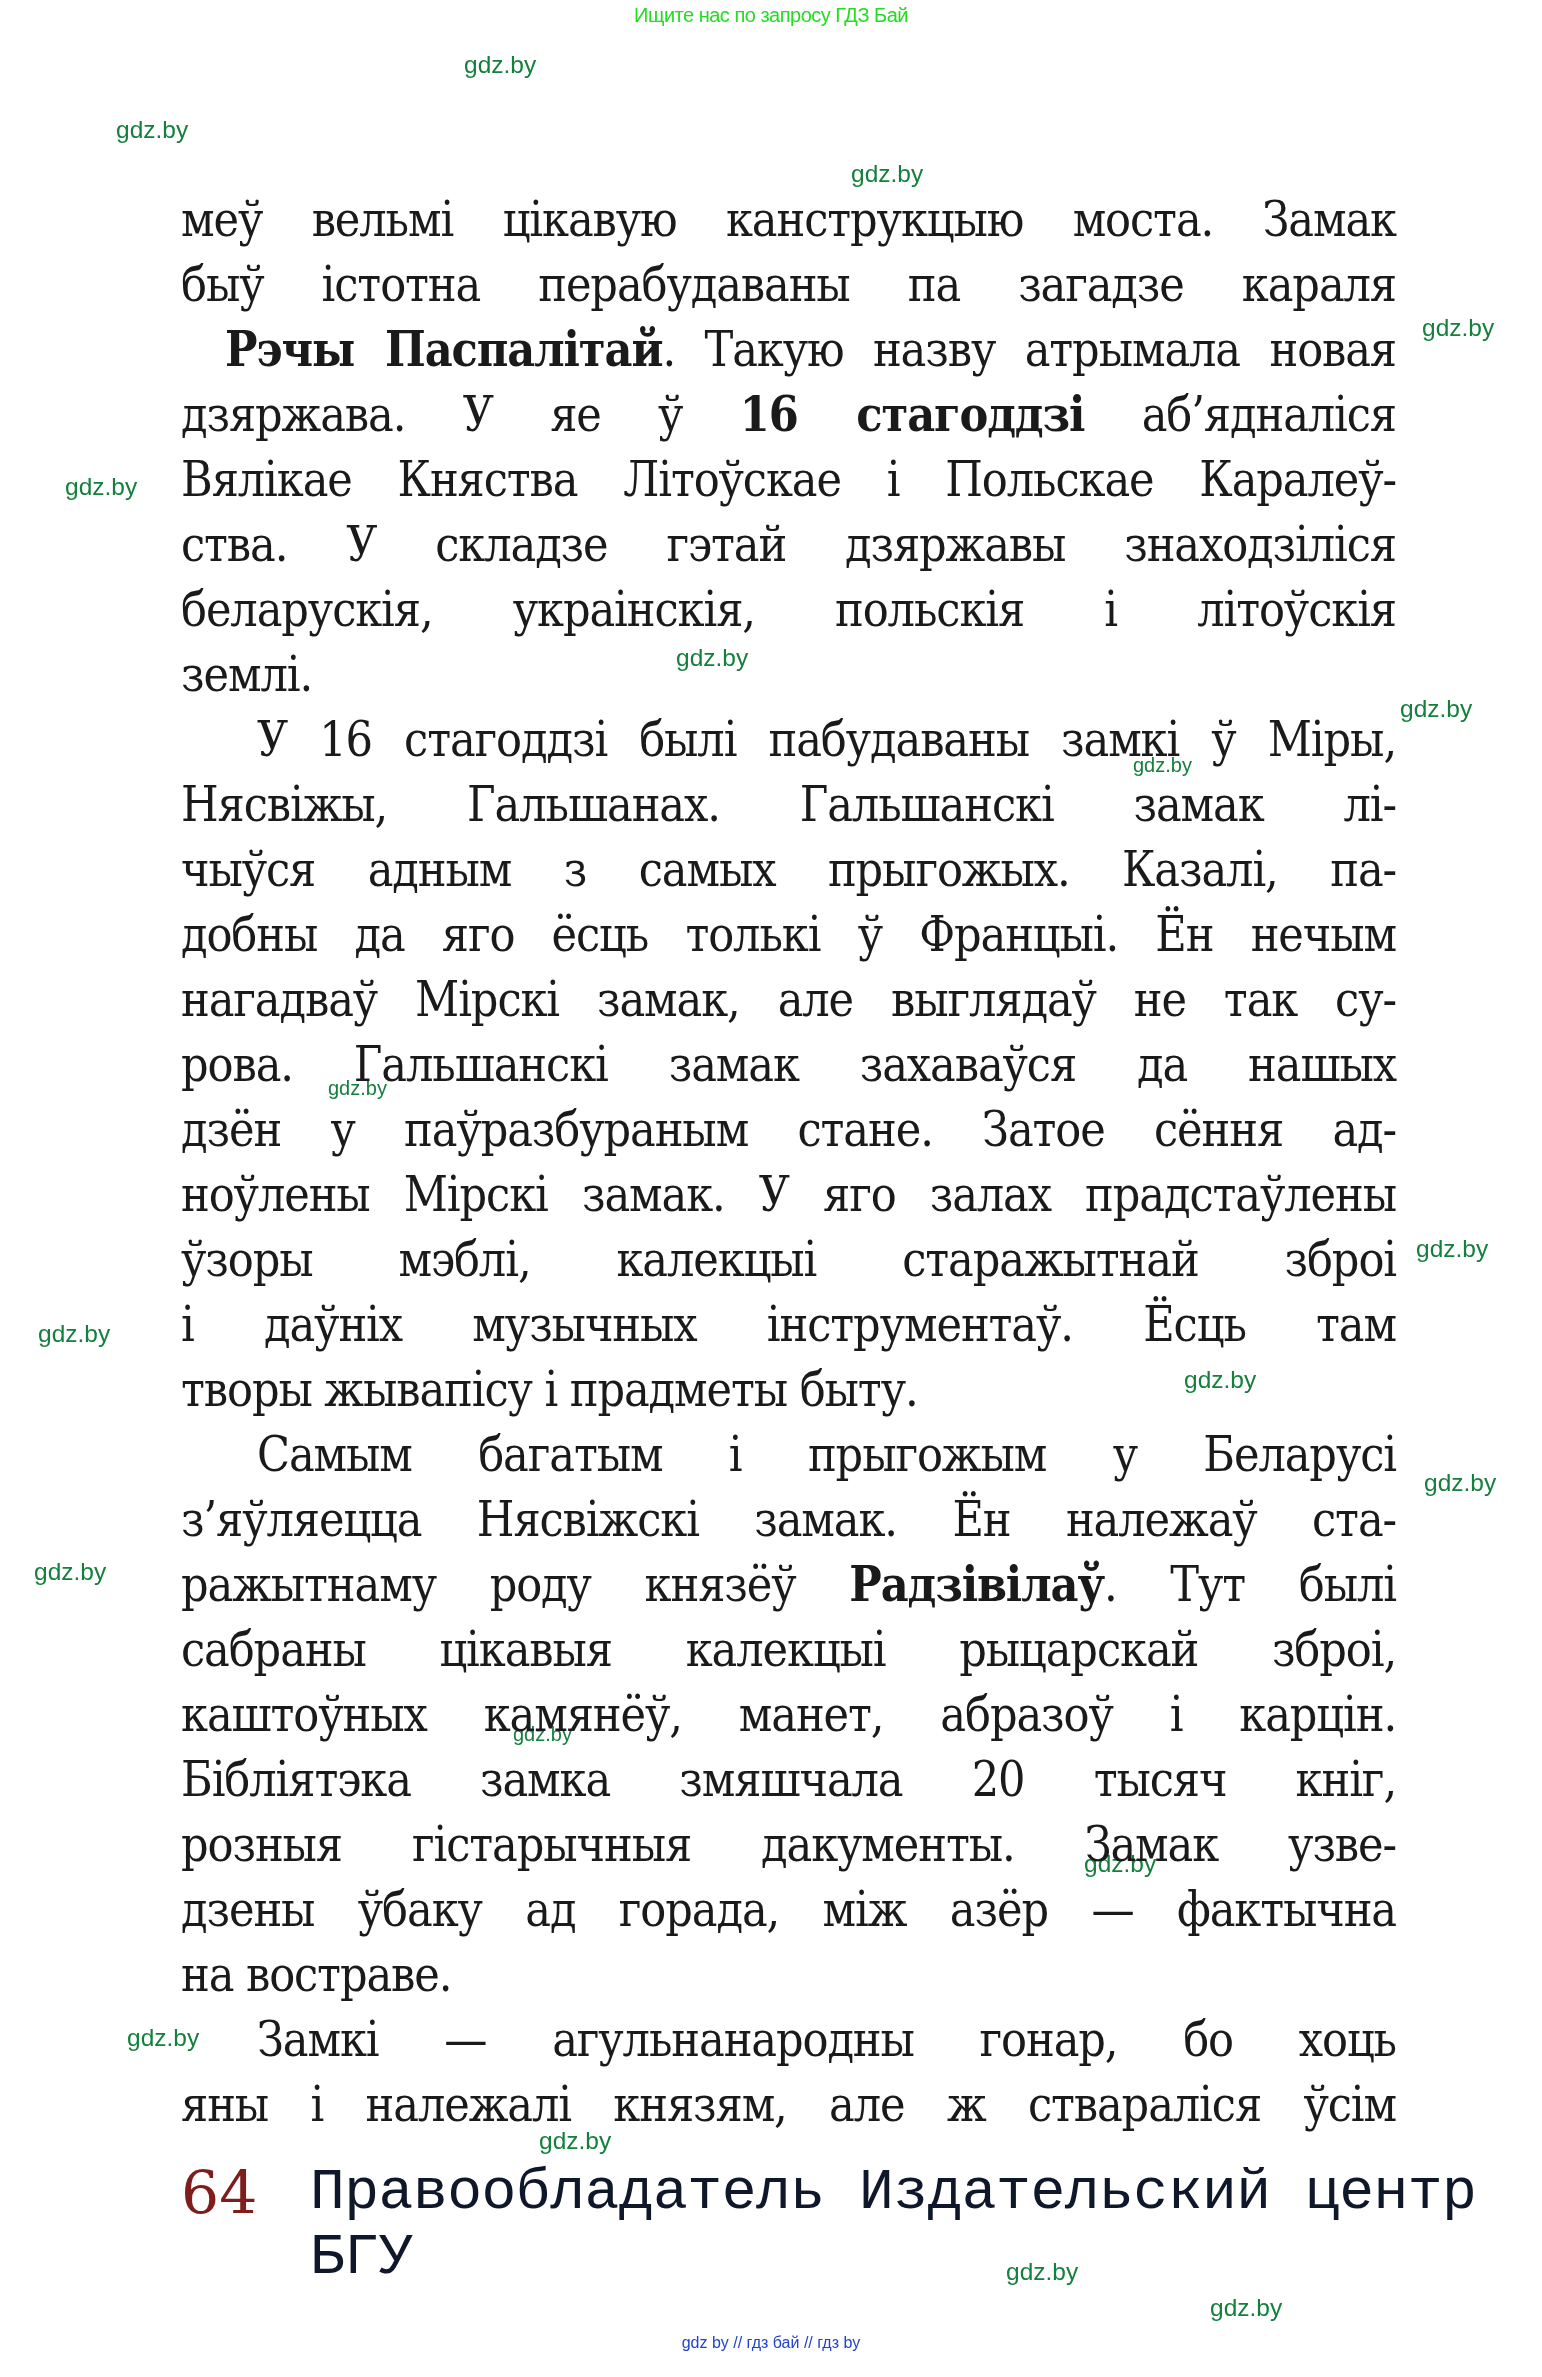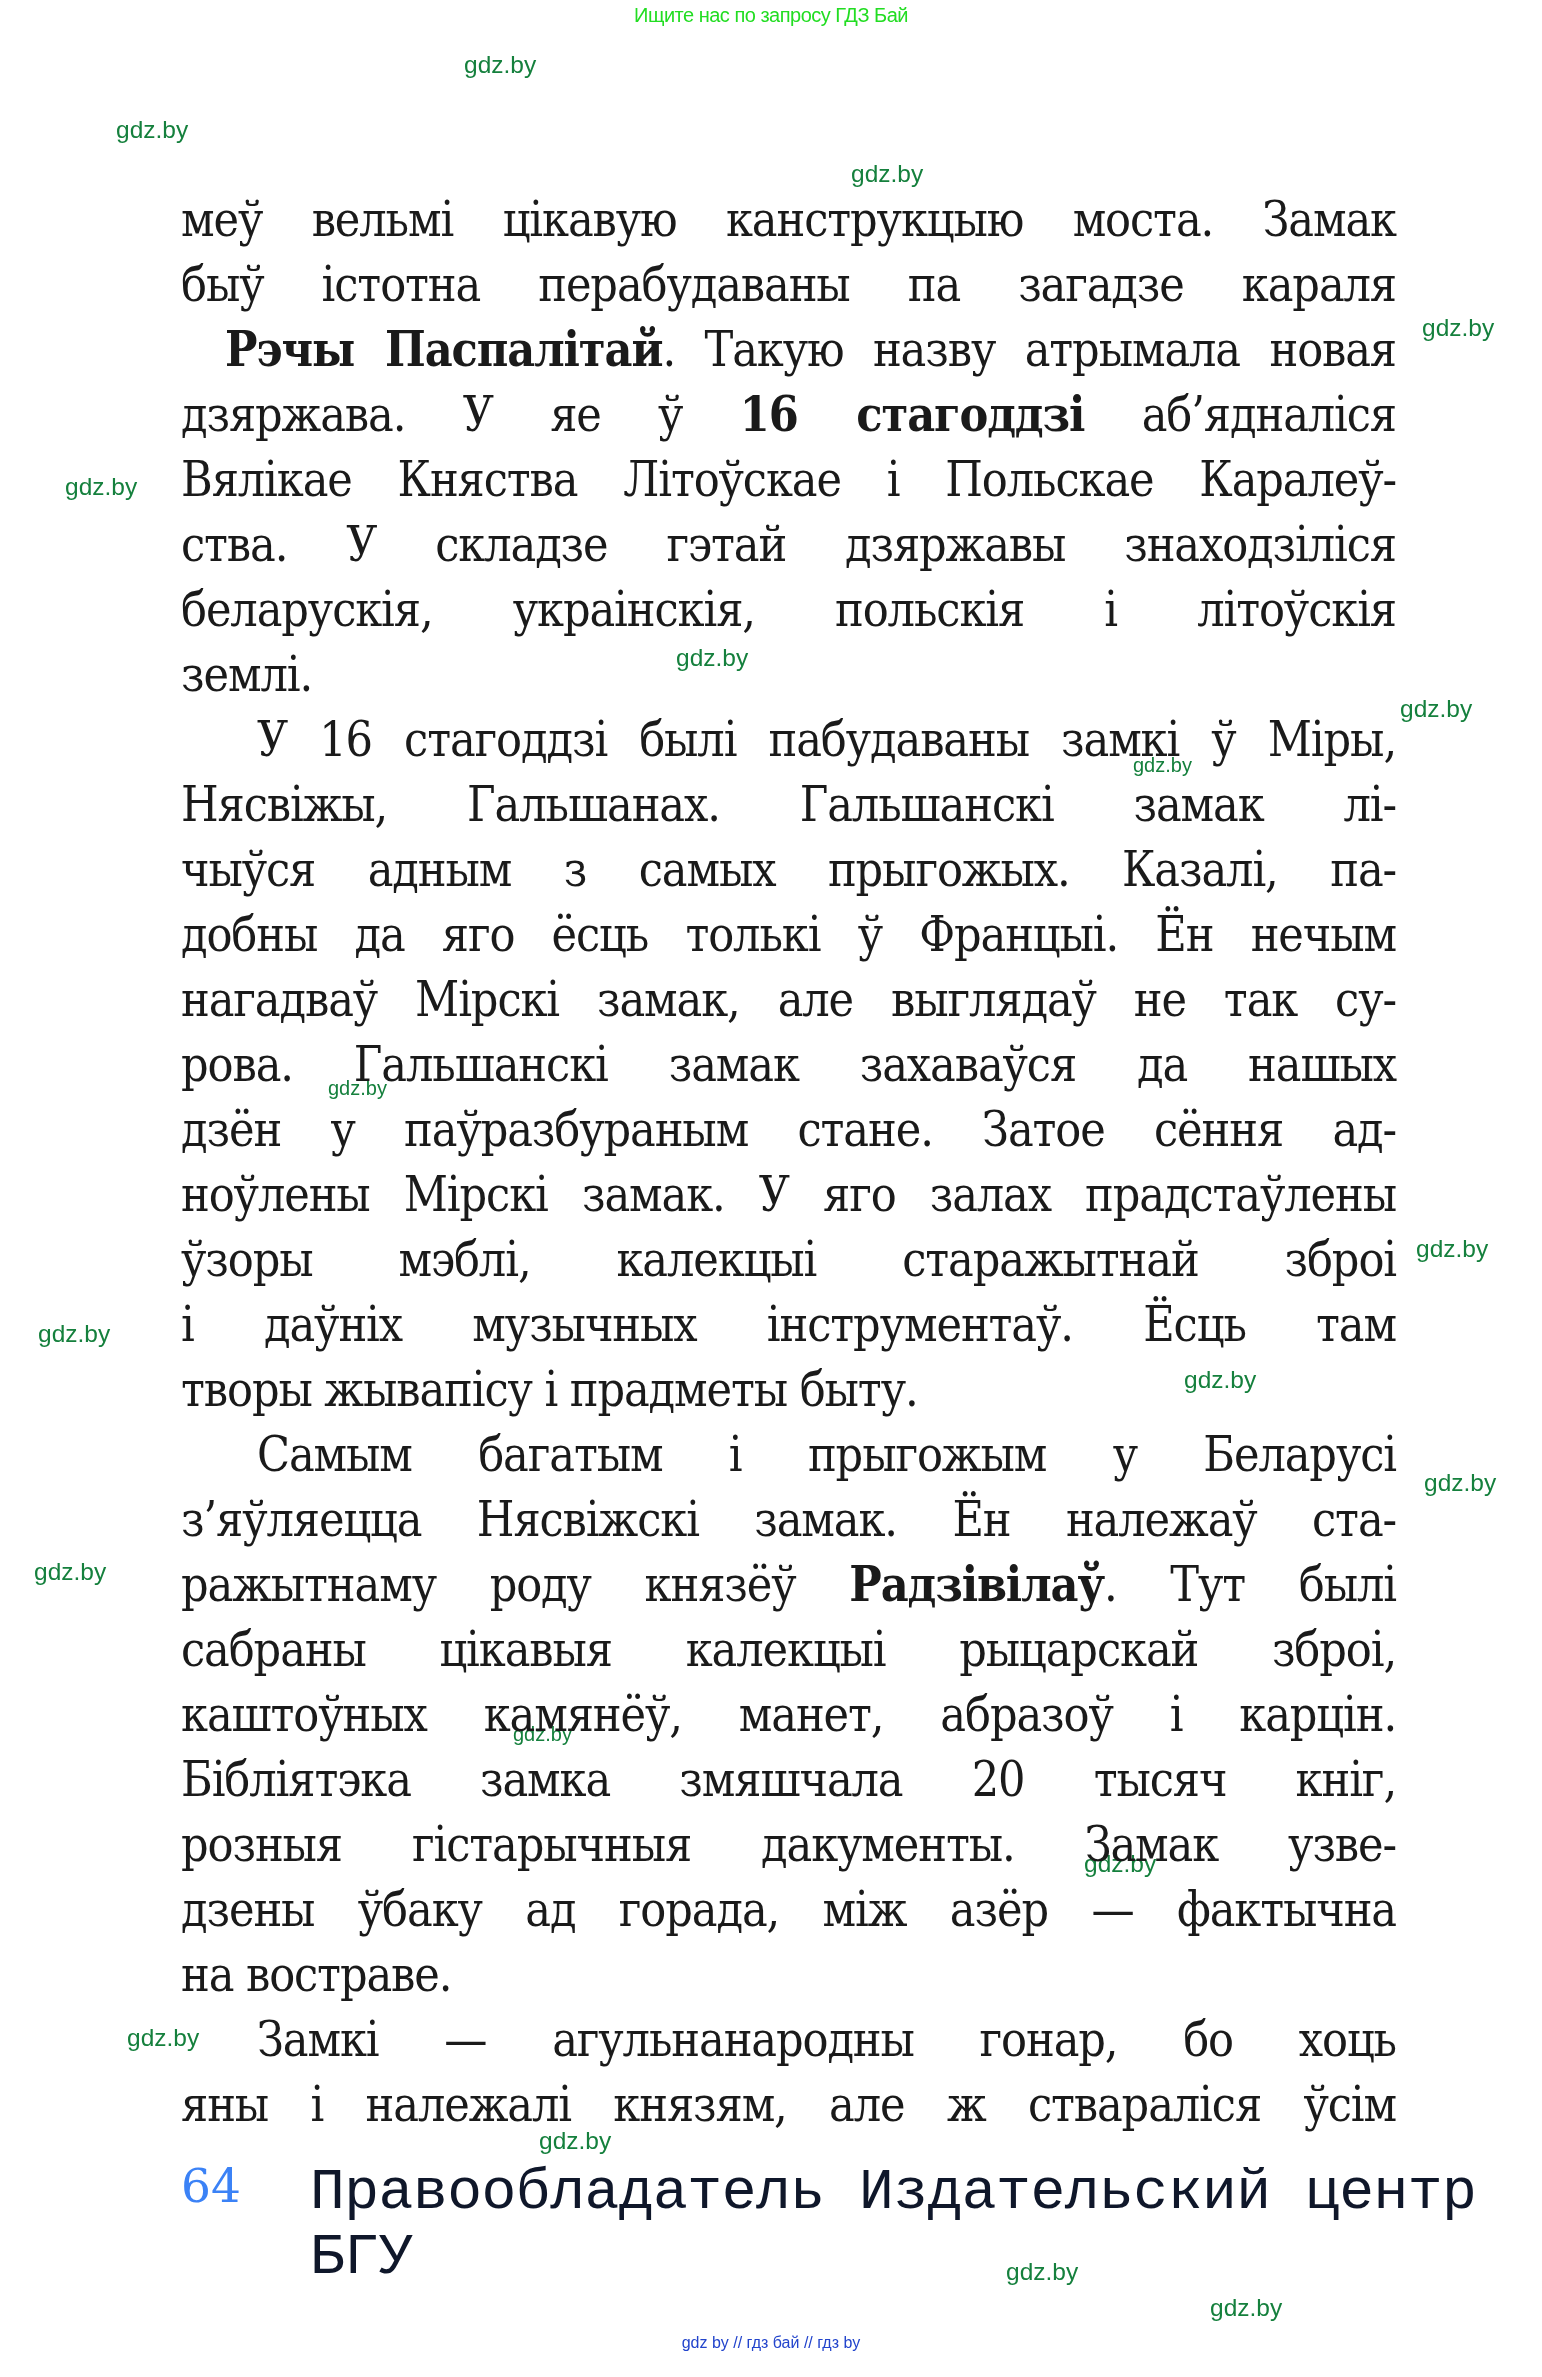--- a/index.html
+++ b/index.html
@@ -23,21 +23,21 @@
     .line {
       height: 65px; line-height: 65px; font-size: 48px;
       text-align: justify; text-align-last: justify; white-space: nowrap;
       letter-spacing: -1.1px; font-stretch: condensed;
       transform-origin: left center;
     }
     .line.last { text-align-last: left; }
     .line.indent { padding-left: 76px; }
     b { font-weight: bold; }
     .footer-page {
-      position: absolute; left: 181px; top: 2158px; font-size: 47px; color: #3b82f6;
+      position: absolute; left: 181px; top: 2158px; font-size: 60px; color: #7f1d1d;
       font-family: "DejaVu Serif", serif;
     }
     .footer-rights {
       position: absolute; left: 310px; top: 2160px; font-size: 58px; color: #0f172a;
       font-family: Liberation Mono, monospace; letter-spacing: -0.5px;
     }
     .bottom-links {
       position: absolute; top: 2334px; left: 0; width: 1542px; text-align: center;
       font-family: "Liberation Sans", sans-serif; font-size: 16px; color: #2244cc;
     }

